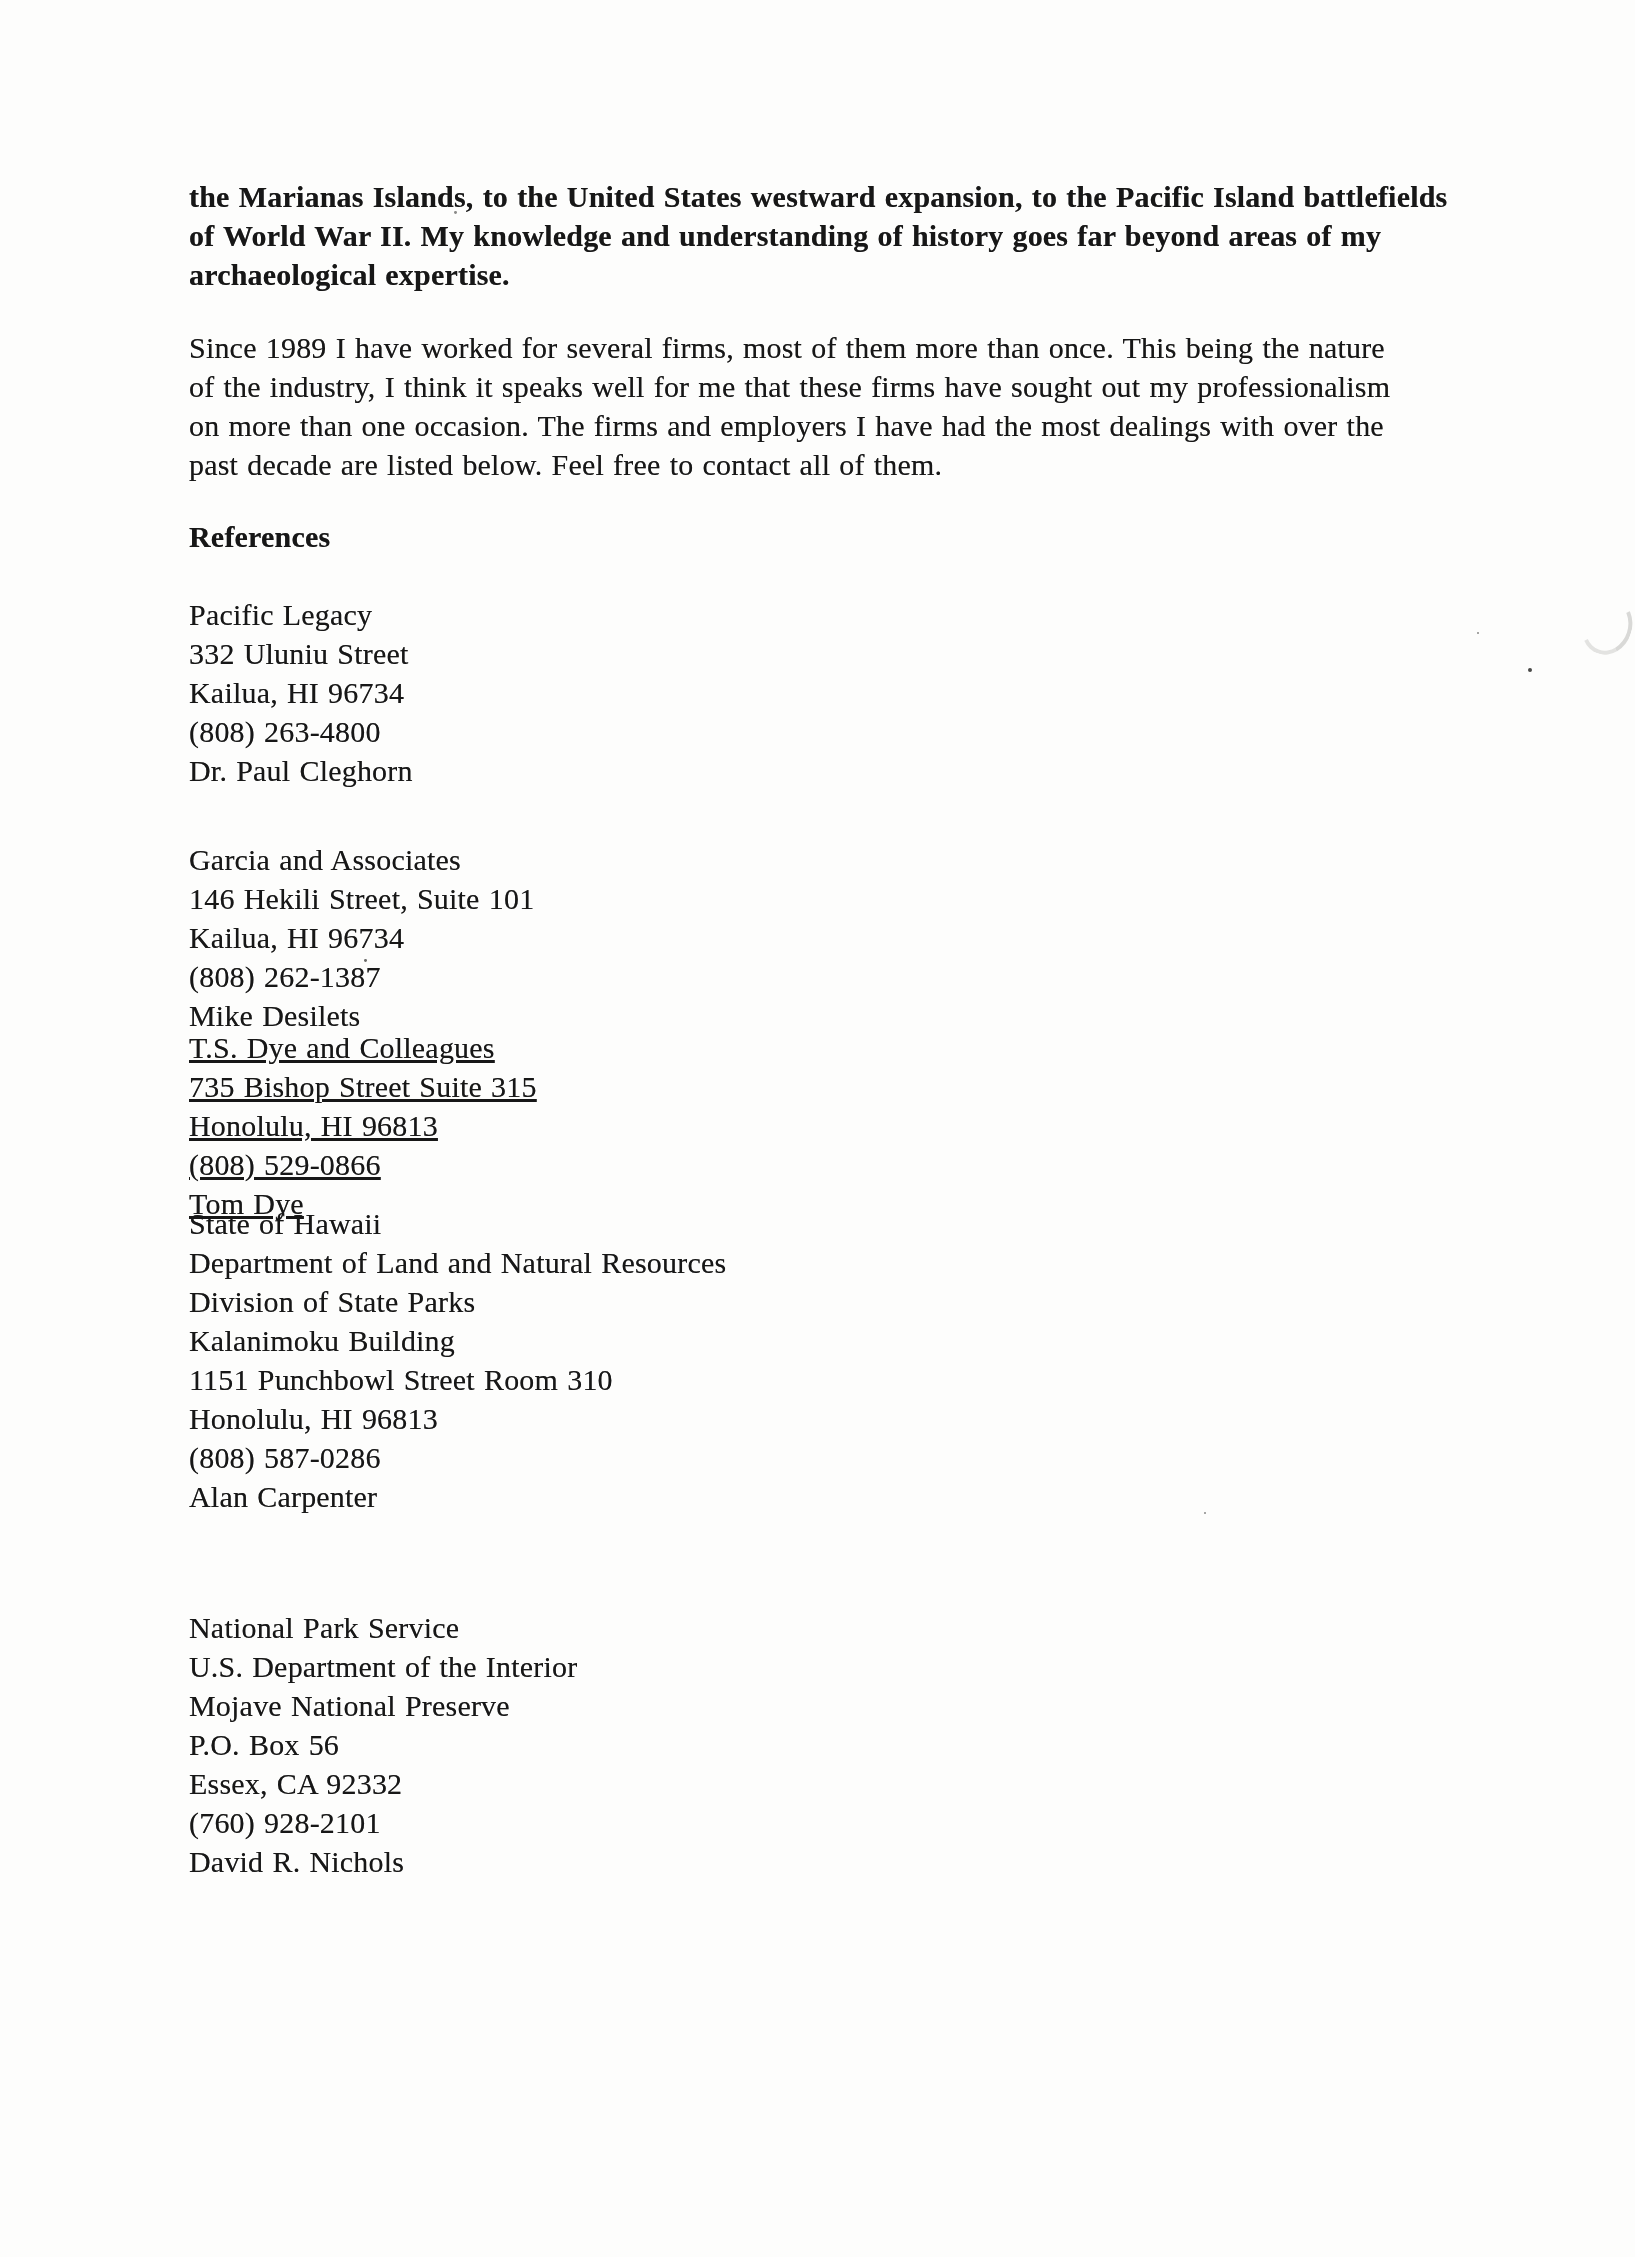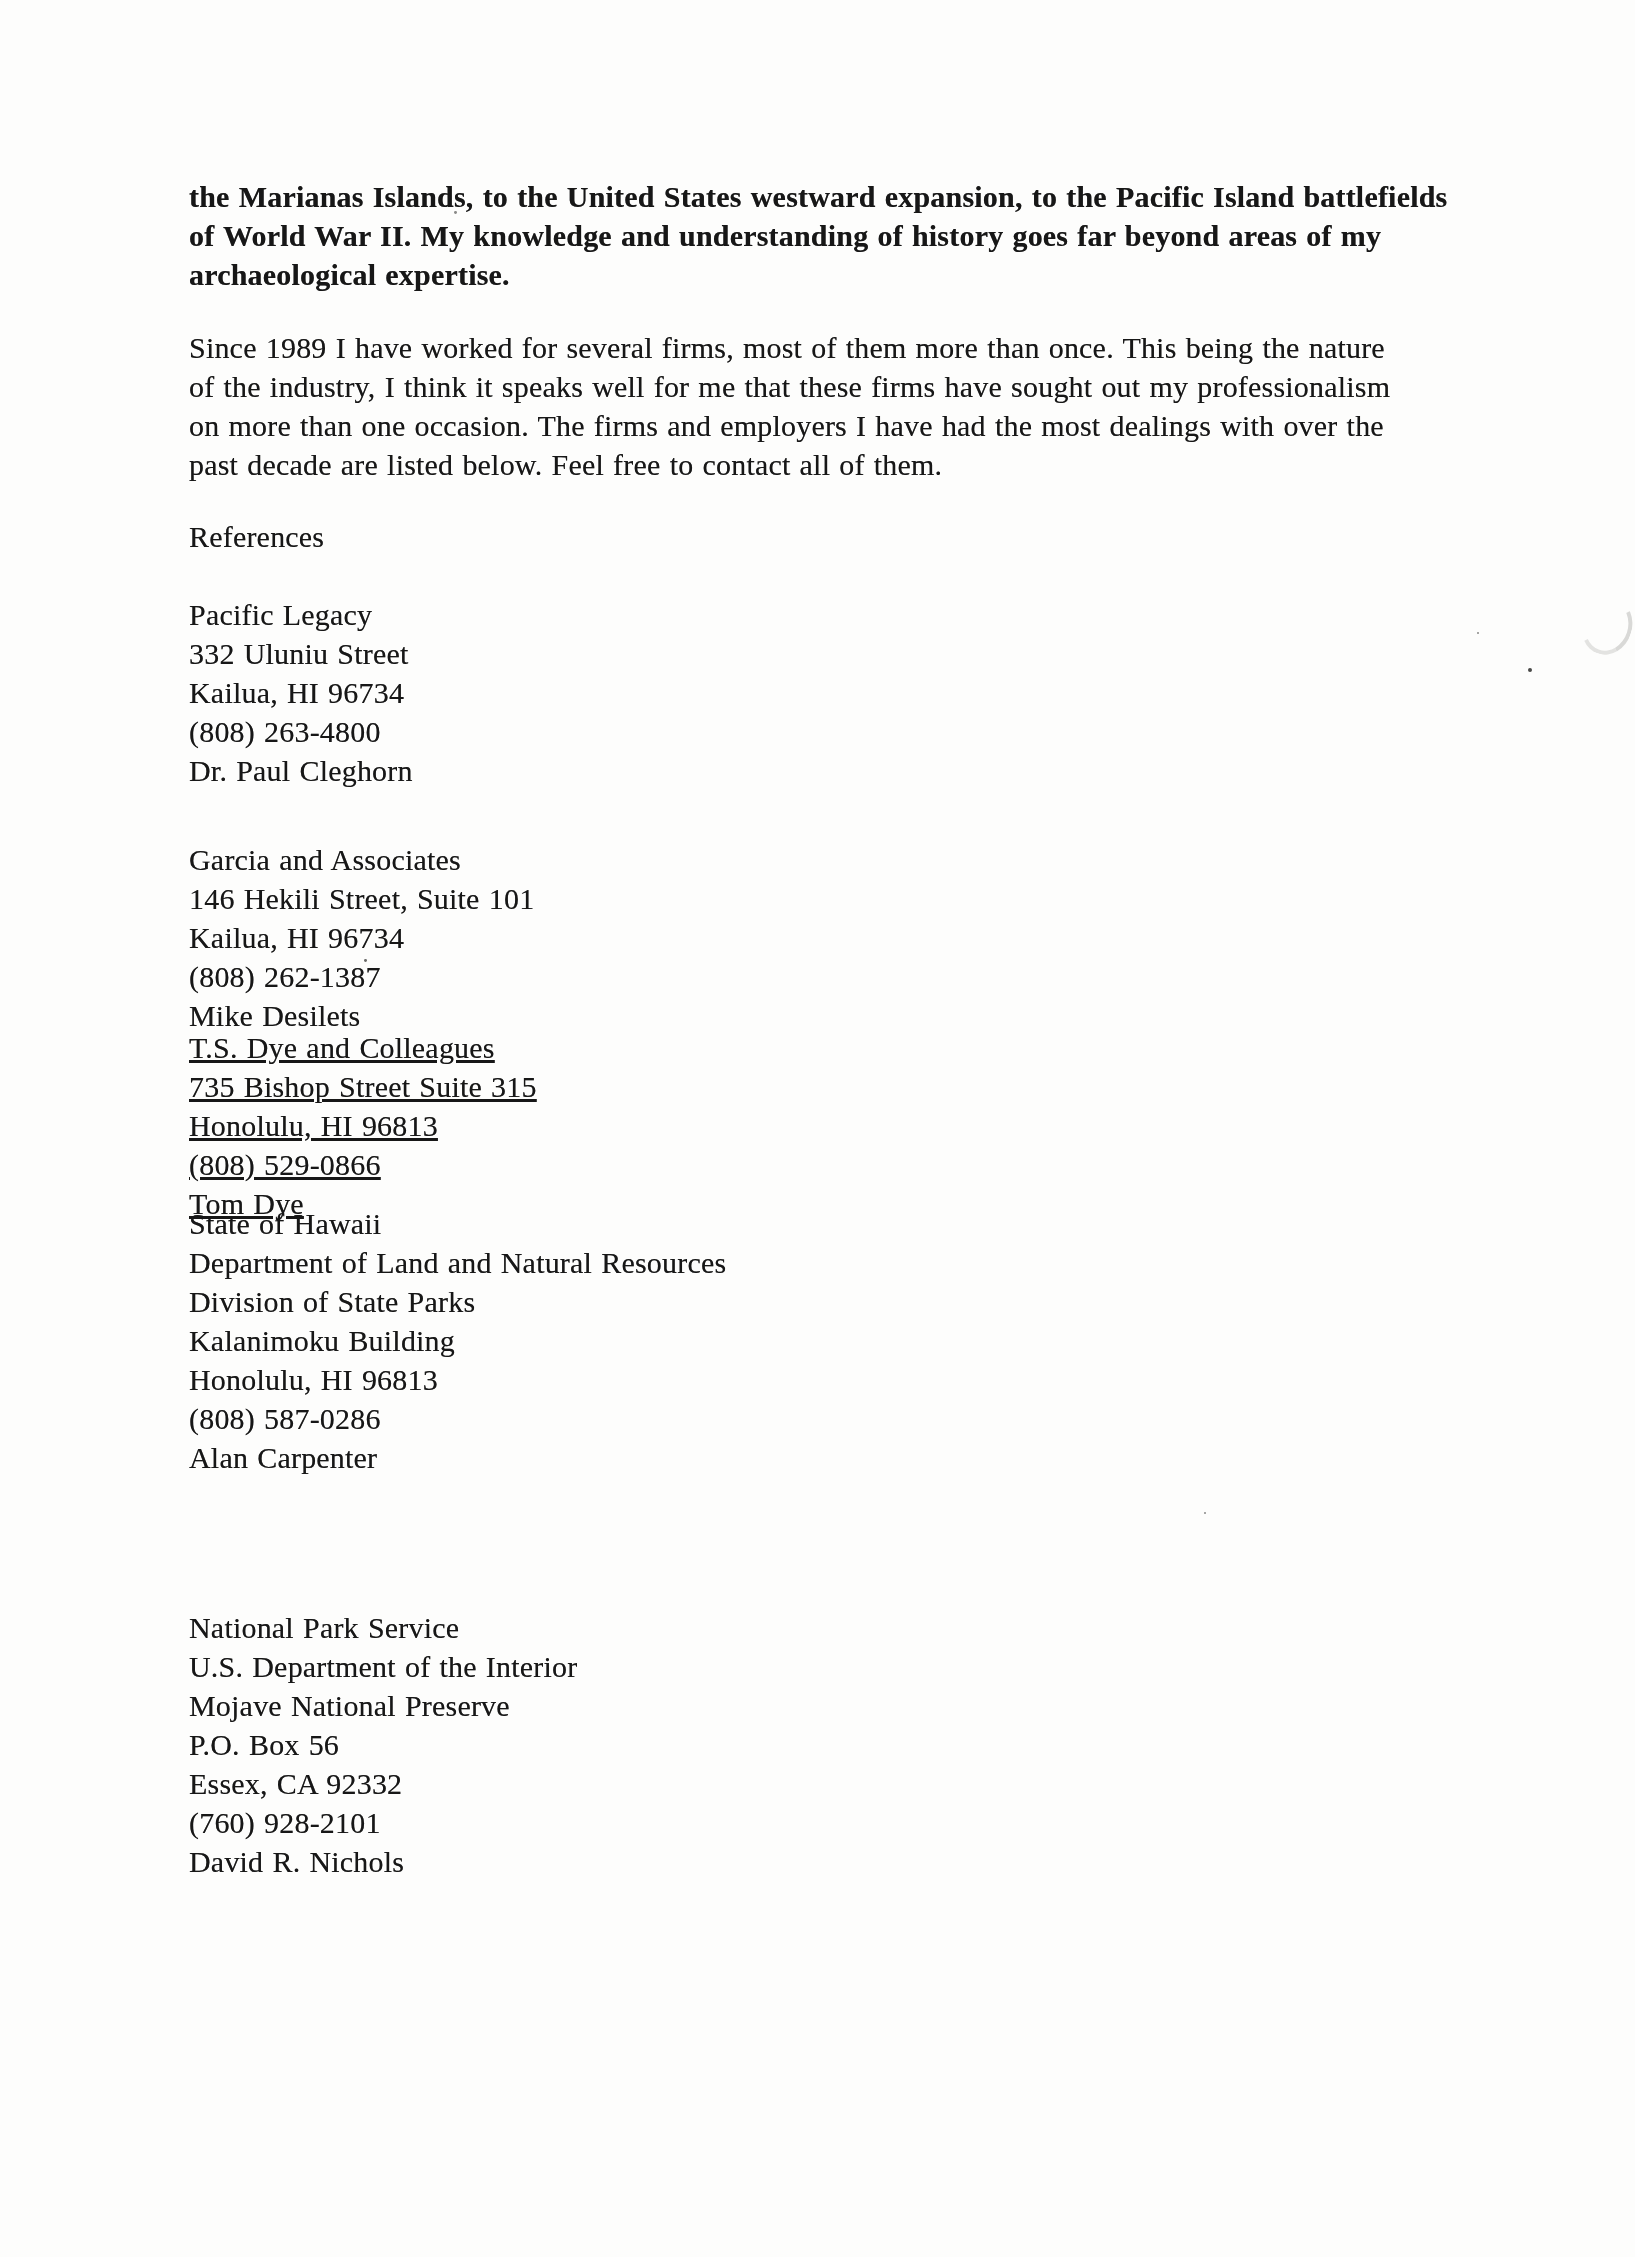--- a/index.html
+++ b/index.html
@@ -21,21 +21,21 @@
     left: 189px;
     width: 1284px;
     font-size: 30px;
     line-height: 39px;
     letter-spacing: 0.2px;
     word-spacing: 1.4px;
     
     text-shadow: 0 0 0.6px rgba(20,20,20,0.55);
   }
   .block .line { display: block; white-space: nowrap; }
-  .heading { font-weight: normal; }
+  .heading { font-weight: bold; }
   
   .p1   { top: 177px; font-weight: bold; }
   .p2   { top: 328px; }
   .refs-heading { top: 517px; }
   .ref1 { top: 595px; }
   .ref2 { top: 840px; }
   .ref3 { top: 1028px; text-decoration: underline; }
   .ref4 { top: 1204px; }
   .ref5 { top: 1608px; }
 
@@ -101,20 +101,21 @@
     <span class="line">Honolulu, HI 96813</span>
     <span class="line">(808) 529-0866</span>
     <span class="line">Tom Dye</span>
   </div>
 
   <div class="block ref4">
     <span class="line">State of Hawaii</span>
     <span class="line">Department of Land and Natural Resources</span>
     <span class="line">Division of State Parks</span>
     <span class="line">Kalanimoku Building</span>
+    <span class="line">1151 Punchbowl Street Room 310</span>
     <span class="line">Honolulu, HI 96813</span>
     <span class="line">(808) 587-0286</span>
     <span class="line">Alan Carpenter</span>
   </div>
 
   <div class="block ref5">
     <span class="line">National Park Service</span>
     <span class="line">U.S. Department of the Interior</span>
     <span class="line">Mojave National Preserve</span>
     <span class="line">P.O. Box 56</span>

